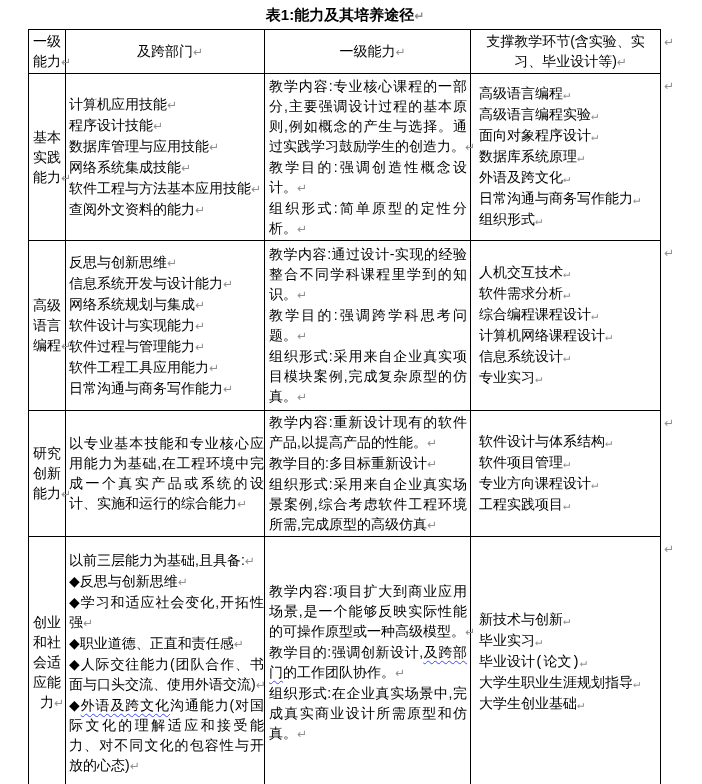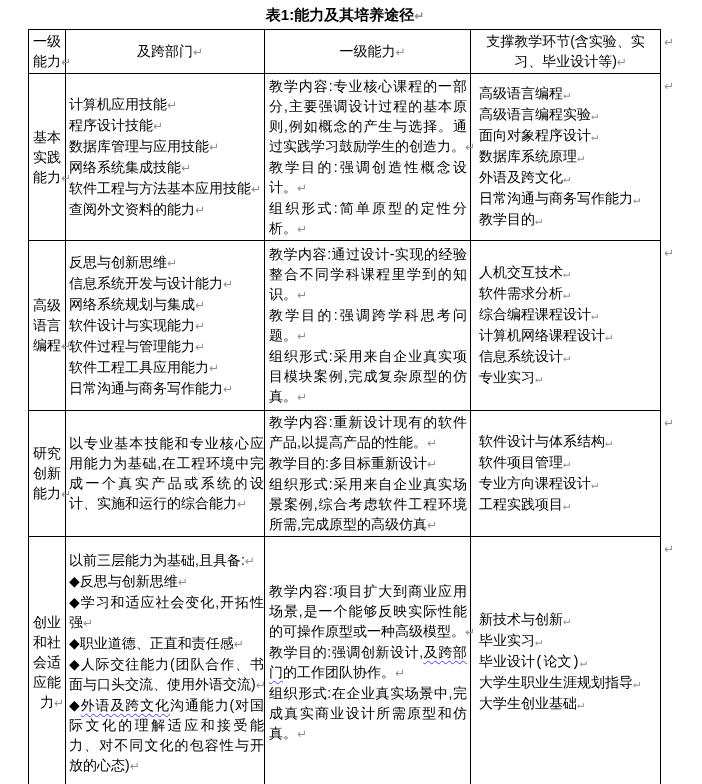--- a/index.html
+++ b/index.html
@@ -99,21 +99,21 @@
             <div class="par"><span>教学目的:强调创造性概念设计。</span><span class="pmark">↵</span></div>
             <div class="par"><span>组织形式:简单原型的定性分析。</span><span class="pmark">↵</span></div>
           </td>
           <td class="c-sup">
             <div class="par"><span>高级语言编程</span><span class="pmark">↵</span></div>
             <div class="par"><span>高级语言编程实验</span><span class="pmark">↵</span></div>
             <div class="par"><span>面向对象程序设计</span><span class="pmark">↵</span></div>
             <div class="par"><span>数据库系统原理</span><span class="pmark">↵</span></div>
             <div class="par"><span>外语及跨文化</span><span class="pmark">↵</span></div>
             <div class="par"><span>日常沟通与商务写作能力</span><span class="pmark">↵</span></div>
-            <div class="par"><span>教学目的</span><span class="pmark">↵</span></div>
+            <div class="par"><span>组织形式</span><span class="pmark">↵</span></div>
             <span class="rowend">↵</span>
           </td>
         </tr>
         <tr>
           <td class="c-l1"><span>高级语言编程</span><span class="pmark">↵</span></td>
           <td class="c-l2">
             <div class="par"><span>反思与创新思维</span><span class="pmark">↵</span></div>
             <div class="par"><span>信息系统开发与设计能力</span><span class="pmark">↵</span></div>
             <div class="par"><span>网络系统规划与集成</span><span class="pmark">↵</span></div>
             <div class="par"><span>软件设计与实现能力</span><span class="pmark">↵</span></div>

